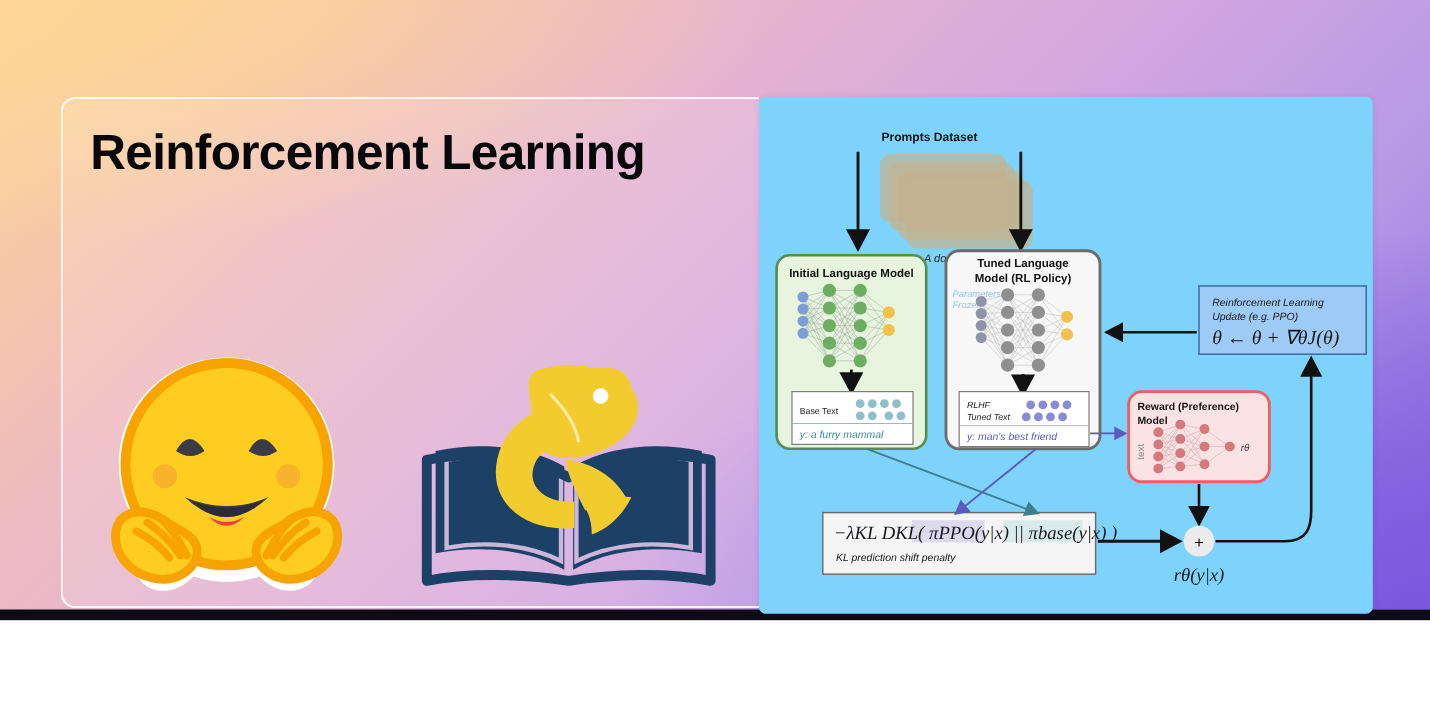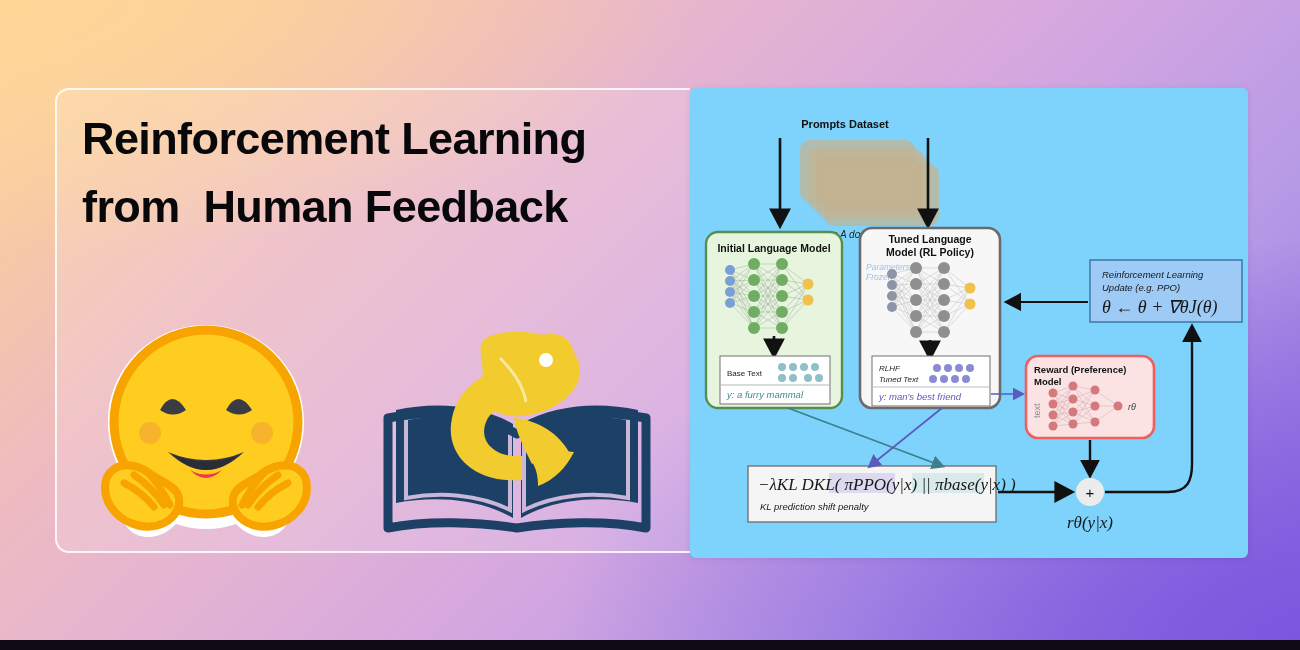--- a/index.html
+++ b/index.html
@@ -4,21 +4,21 @@
 <style>
   * { box-sizing: border-box; margin: 0; padding: 0; }
   html, body {
     width: 1300px; height: 650px;
     font-family: "Liberation Sans", sans-serif;
     background: #ffffff;
     overflow: hidden;
   }
   #canvas {
     position: relative;
-    width: 1300px; height: 650px;
+    width: 1300px; height: 564px;
     overflow: hidden;
   }
   
   #bg {
     position: absolute; inset: 0 0 10px 0;
     background:
       linear-gradient(135deg,
         #fcd9a0 0%,
         #f6c7a8 14%,
         #eebbc0 26%,
@@ -81,21 +81,20 @@
 <div id="canvas">
 
   <div id="bg"></div>
   <div id="bg-overlay"></div>
   <div id="bottom-bar"></div>
 
   <div id="left-card"></div>
 
   <div id="title-block">
     <div class="title-line">Reinforcement Learning</div>
-    <div class="title-line">from  Human Feedback</div>
   </div>
 
   <div id="logos">
 
     <svg id="hf-logo" viewBox="0 0 232 225">
       <g>
 
         <path d="M116 10 C62 10 18 53 18 107 C18 133 28 157 45 174 C38 180 33 189 33 199 C33 213 45 222 58 222
                  C70 222 79 216 86 209 C95 212 105 214 116 214 C127 214 137 212 146 209 C153 216 162 222 174 222
                  C187 222 199 213 199 199 C199 189 194 180 187 174 C204 157 214 133 214 107 C214 53 170 10 116 10 Z" fill="#ffffff"></path>

